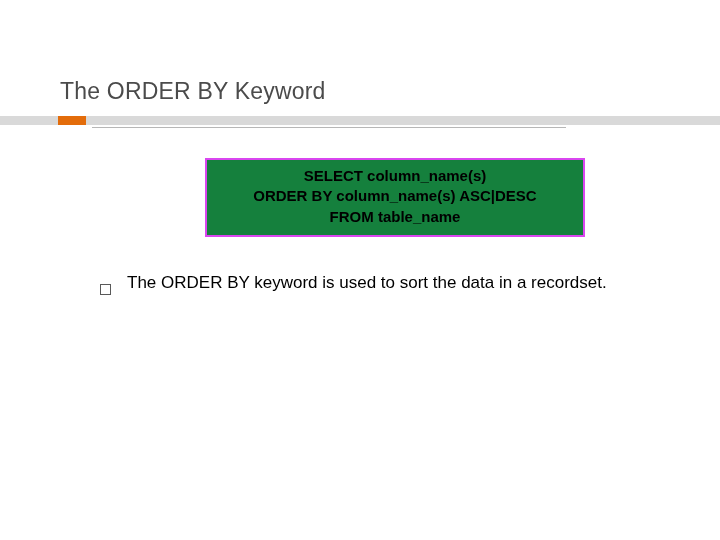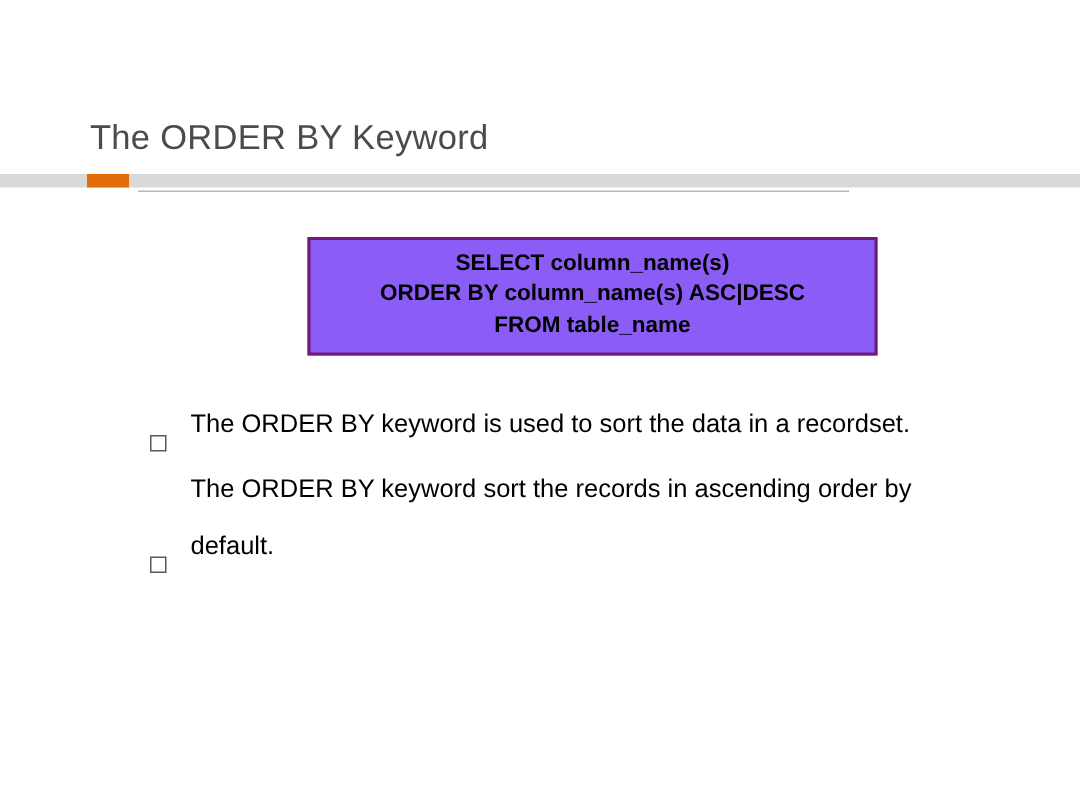--- a/index.html
+++ b/index.html
@@ -49,37 +49,37 @@
     height: 1px;
     width: 474px;
     background: #b7b7b7;
   }
   .code-box {
     position: absolute;
     top: 158px;
     left: 205px;
     width: 380px;
     box-sizing: border-box;
-    border: 2px solid #701a75;
-    background: #8b5cf6;
+    border: 2px solid #d946ef;
+    background: #15803d;
     padding: 6px 8px 8px 8px;
     text-align: center;
     font-size: 15px;
     font-weight: bold;
     line-height: 1.35;
   }
   .list {
     position: absolute;
     top: 264px;
     left: 100px;
     width: 560px;
   }
   .item {
     display: flex;
-    align-items: flex-end;
+    align-items: center;
     font-size: 17px;
     line-height: 2.2;
     margin-bottom: 6px;
   }
   .bullet {
     flex: 0 0 auto;
     width: 11px;
     height: 11px;
     border: 1.5px solid #595959;
     box-sizing: border-box;
@@ -105,19 +105,15 @@
     <div>SELECT column_name(s)</div>
     <div>ORDER BY column_name(s) ASC|DESC</div>
     <div>FROM table_name</div>
   </div>
 
   <div class="list">
     <div class="item">
       <div class="bullet"></div>
       <div class="item-text">The ORDER BY keyword is used to sort the data in a recordset.</div>
     </div>
-    <div class="item">
-      <div class="bullet"></div>
-      <div class="item-text">The ORDER BY keyword sort the records in ascending order by default.</div>
-    </div>
   </div>
 
 </div>
 
 </body></html>

